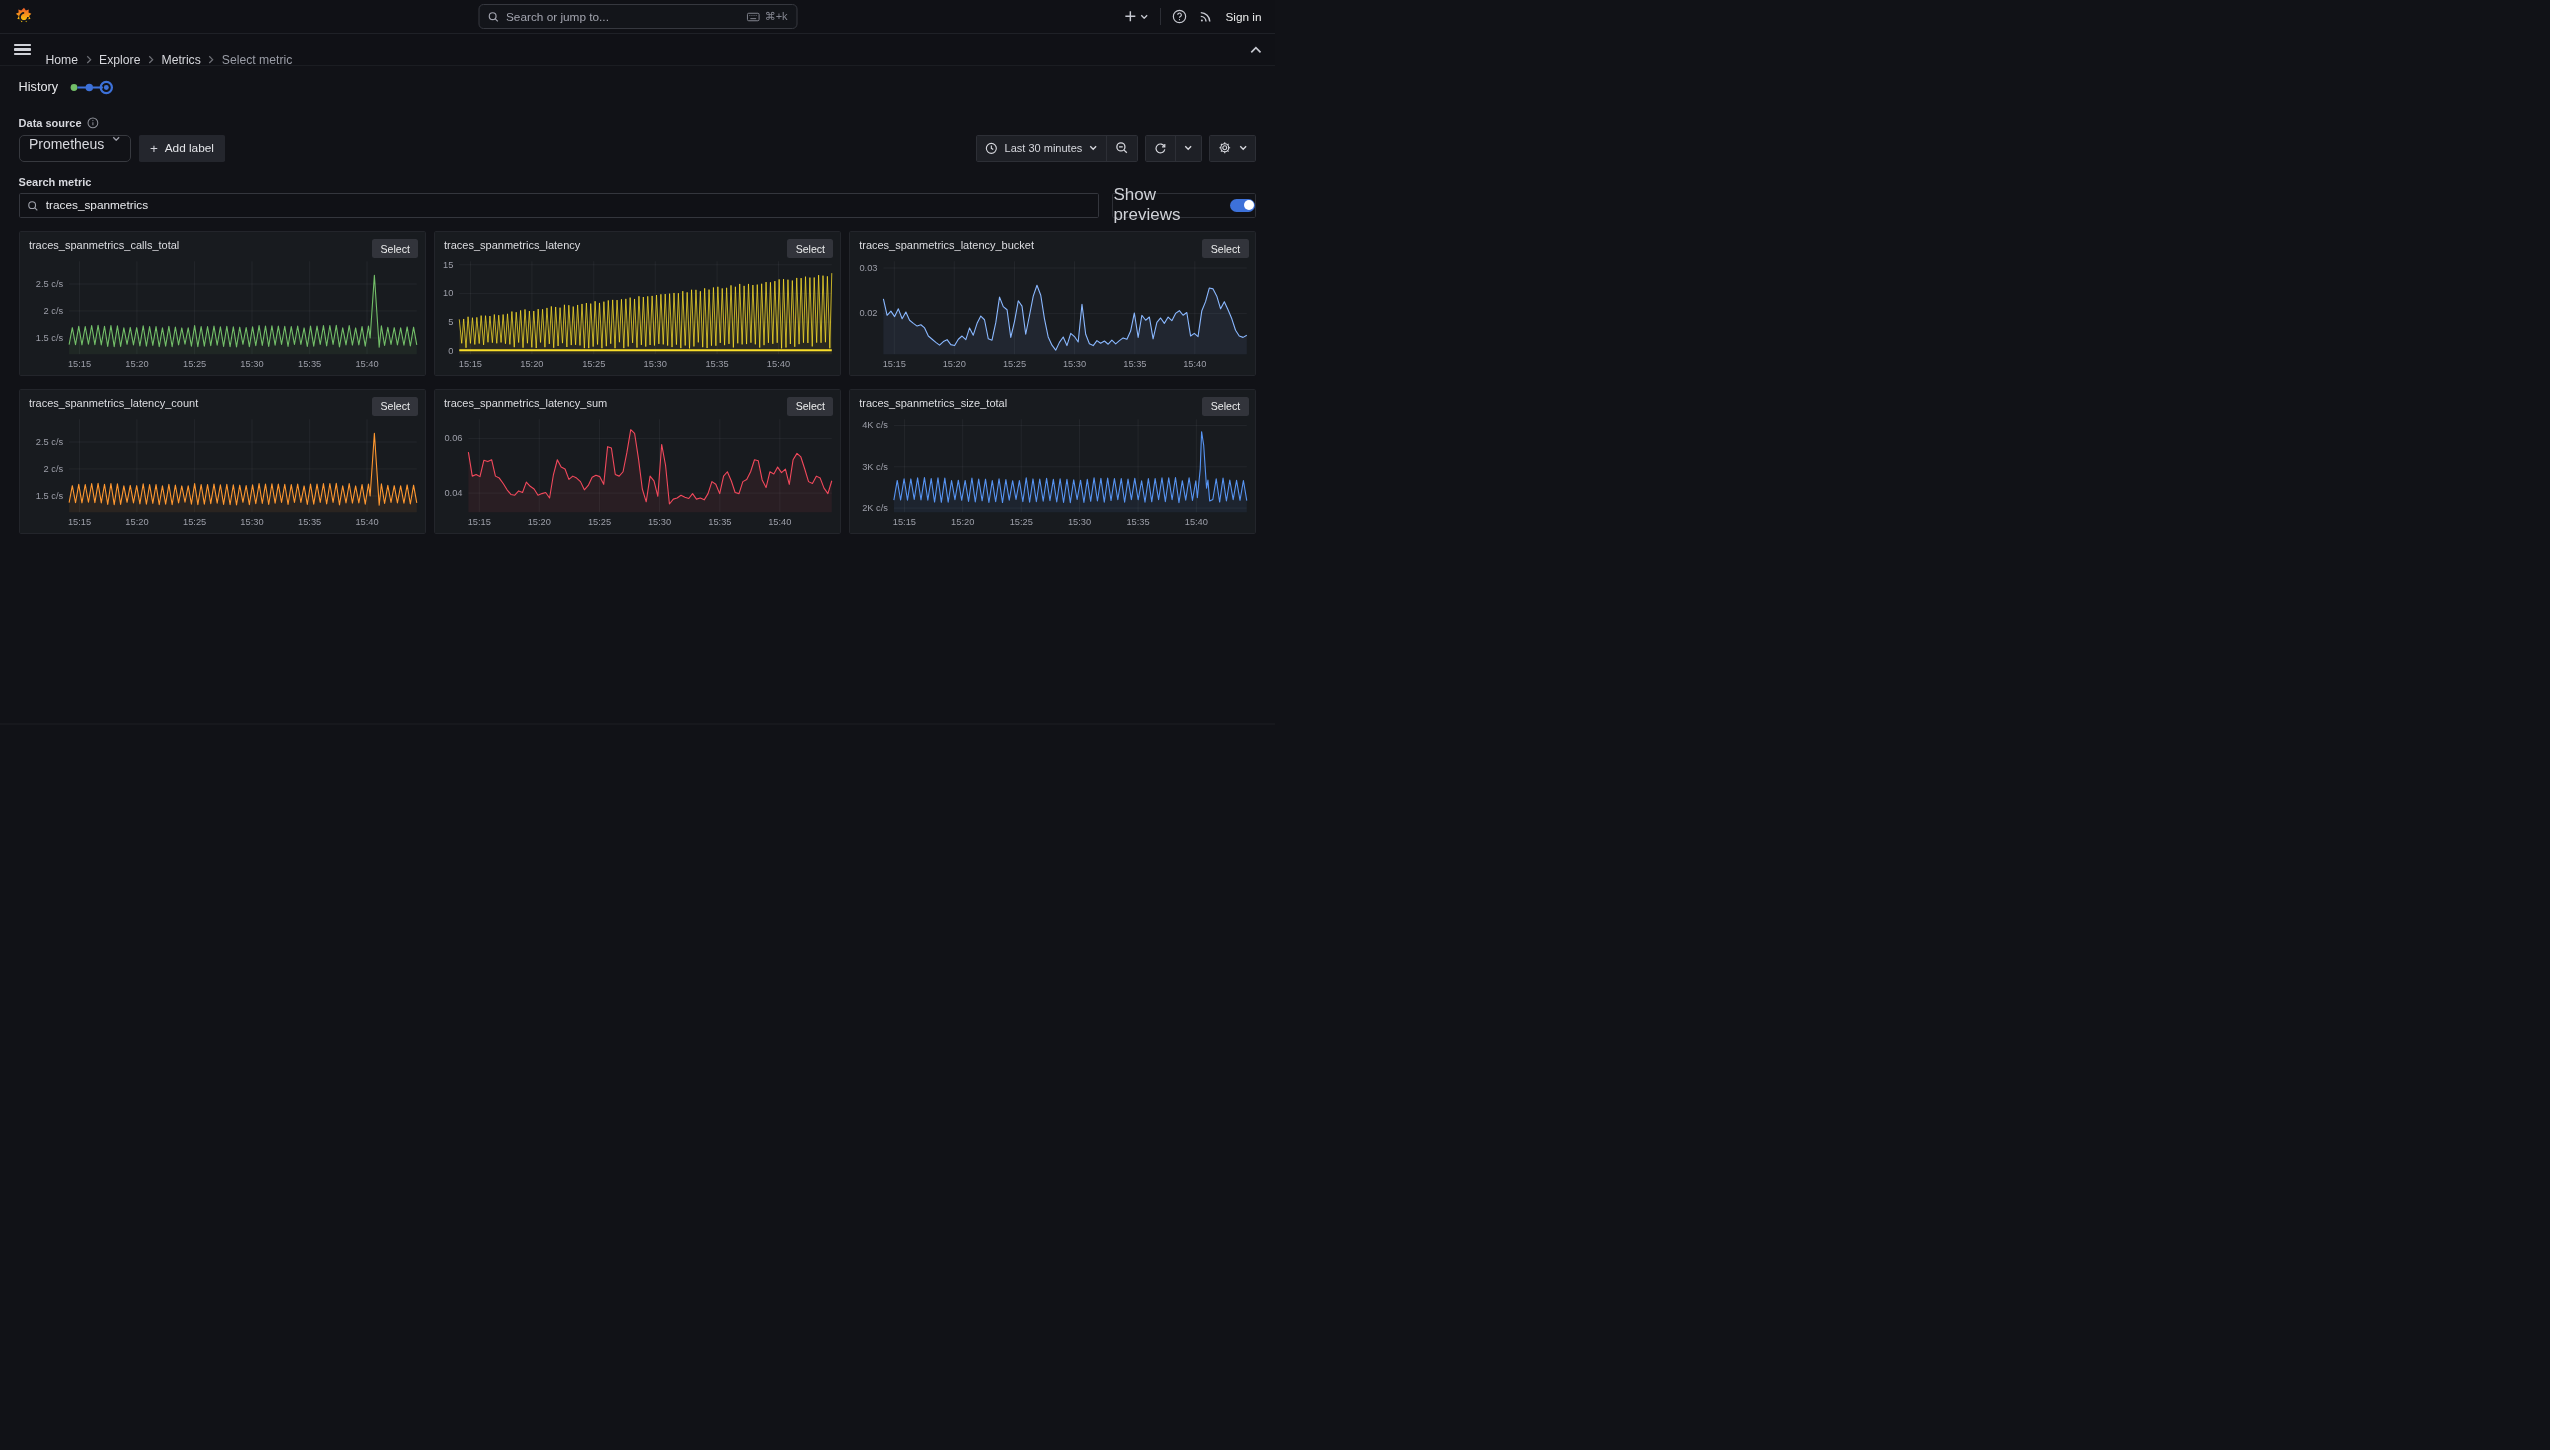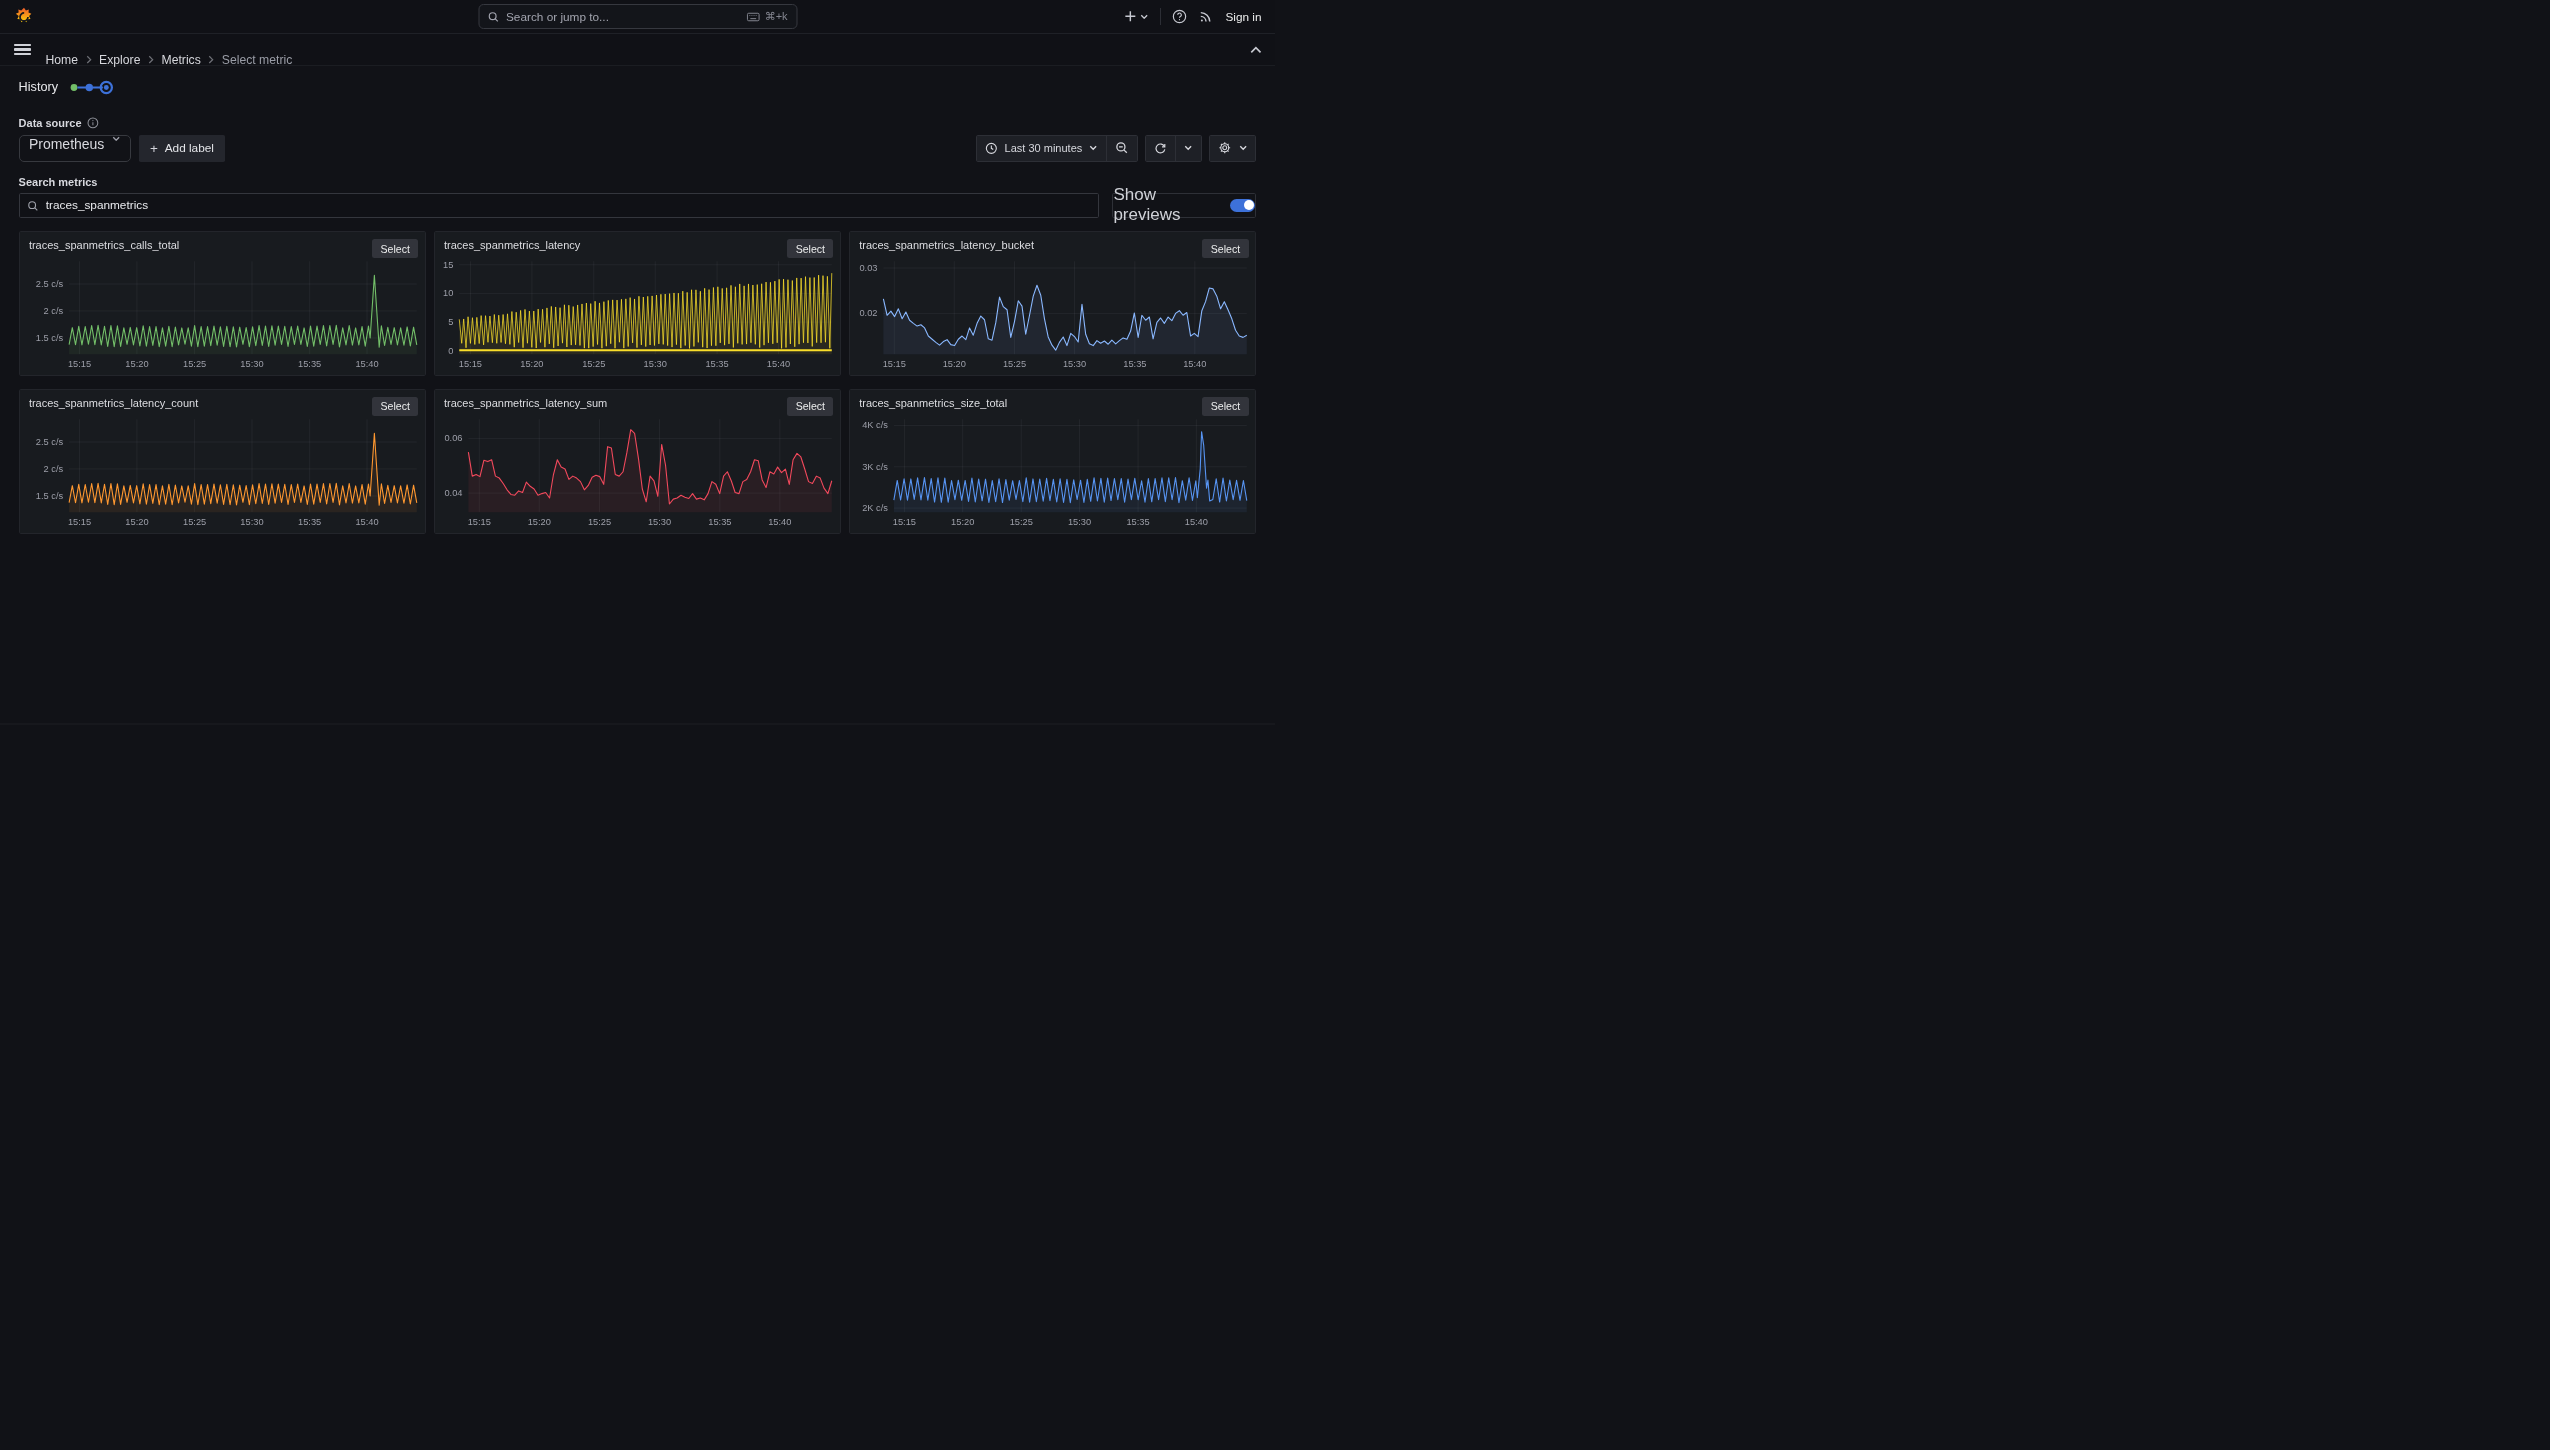--- a/index.html
+++ b/index.html
@@ -282,21 +282,21 @@
             <path d="M8 1.6v1.9M8 12.5v1.9M1.6 8h1.9M12.5 8h1.9M3.5 3.5l1.3 1.3M11.2 11.2l1.3 1.3M12.5 3.5l-1.3 1.3M4.8 11.2l-1.3 1.3"></path>
           </svg>
           <svg width="8.4" height="5.9" viewBox="0 0 10 7" fill="none" stroke="#d7d8de" stroke-width="1.6">
               <path d="M1.5 1.5L5 5l3.5-3.5"></path>
             </svg>
         </button>
       </div>
     </div>
   </div>
 
-  <div class="search-label">Search metrics</div>
+  <div class="search-label">Search metric</div>
 
   <div class="search-row">
     <div class="metrics-input">
       <svg width="11.8" height="11.8" viewBox="0 0 16 16" fill="none" stroke="#9fa2ab" stroke-width="1.5">
         <circle cx="7" cy="7" r="4.6"></circle>
           <line x1="10.6" y1="10.6" x2="14" y2="14"></line>
       </svg>
       <input type="text" value="traces_spanmetrics" style="">
     </div>
     <div class="previews-box">

